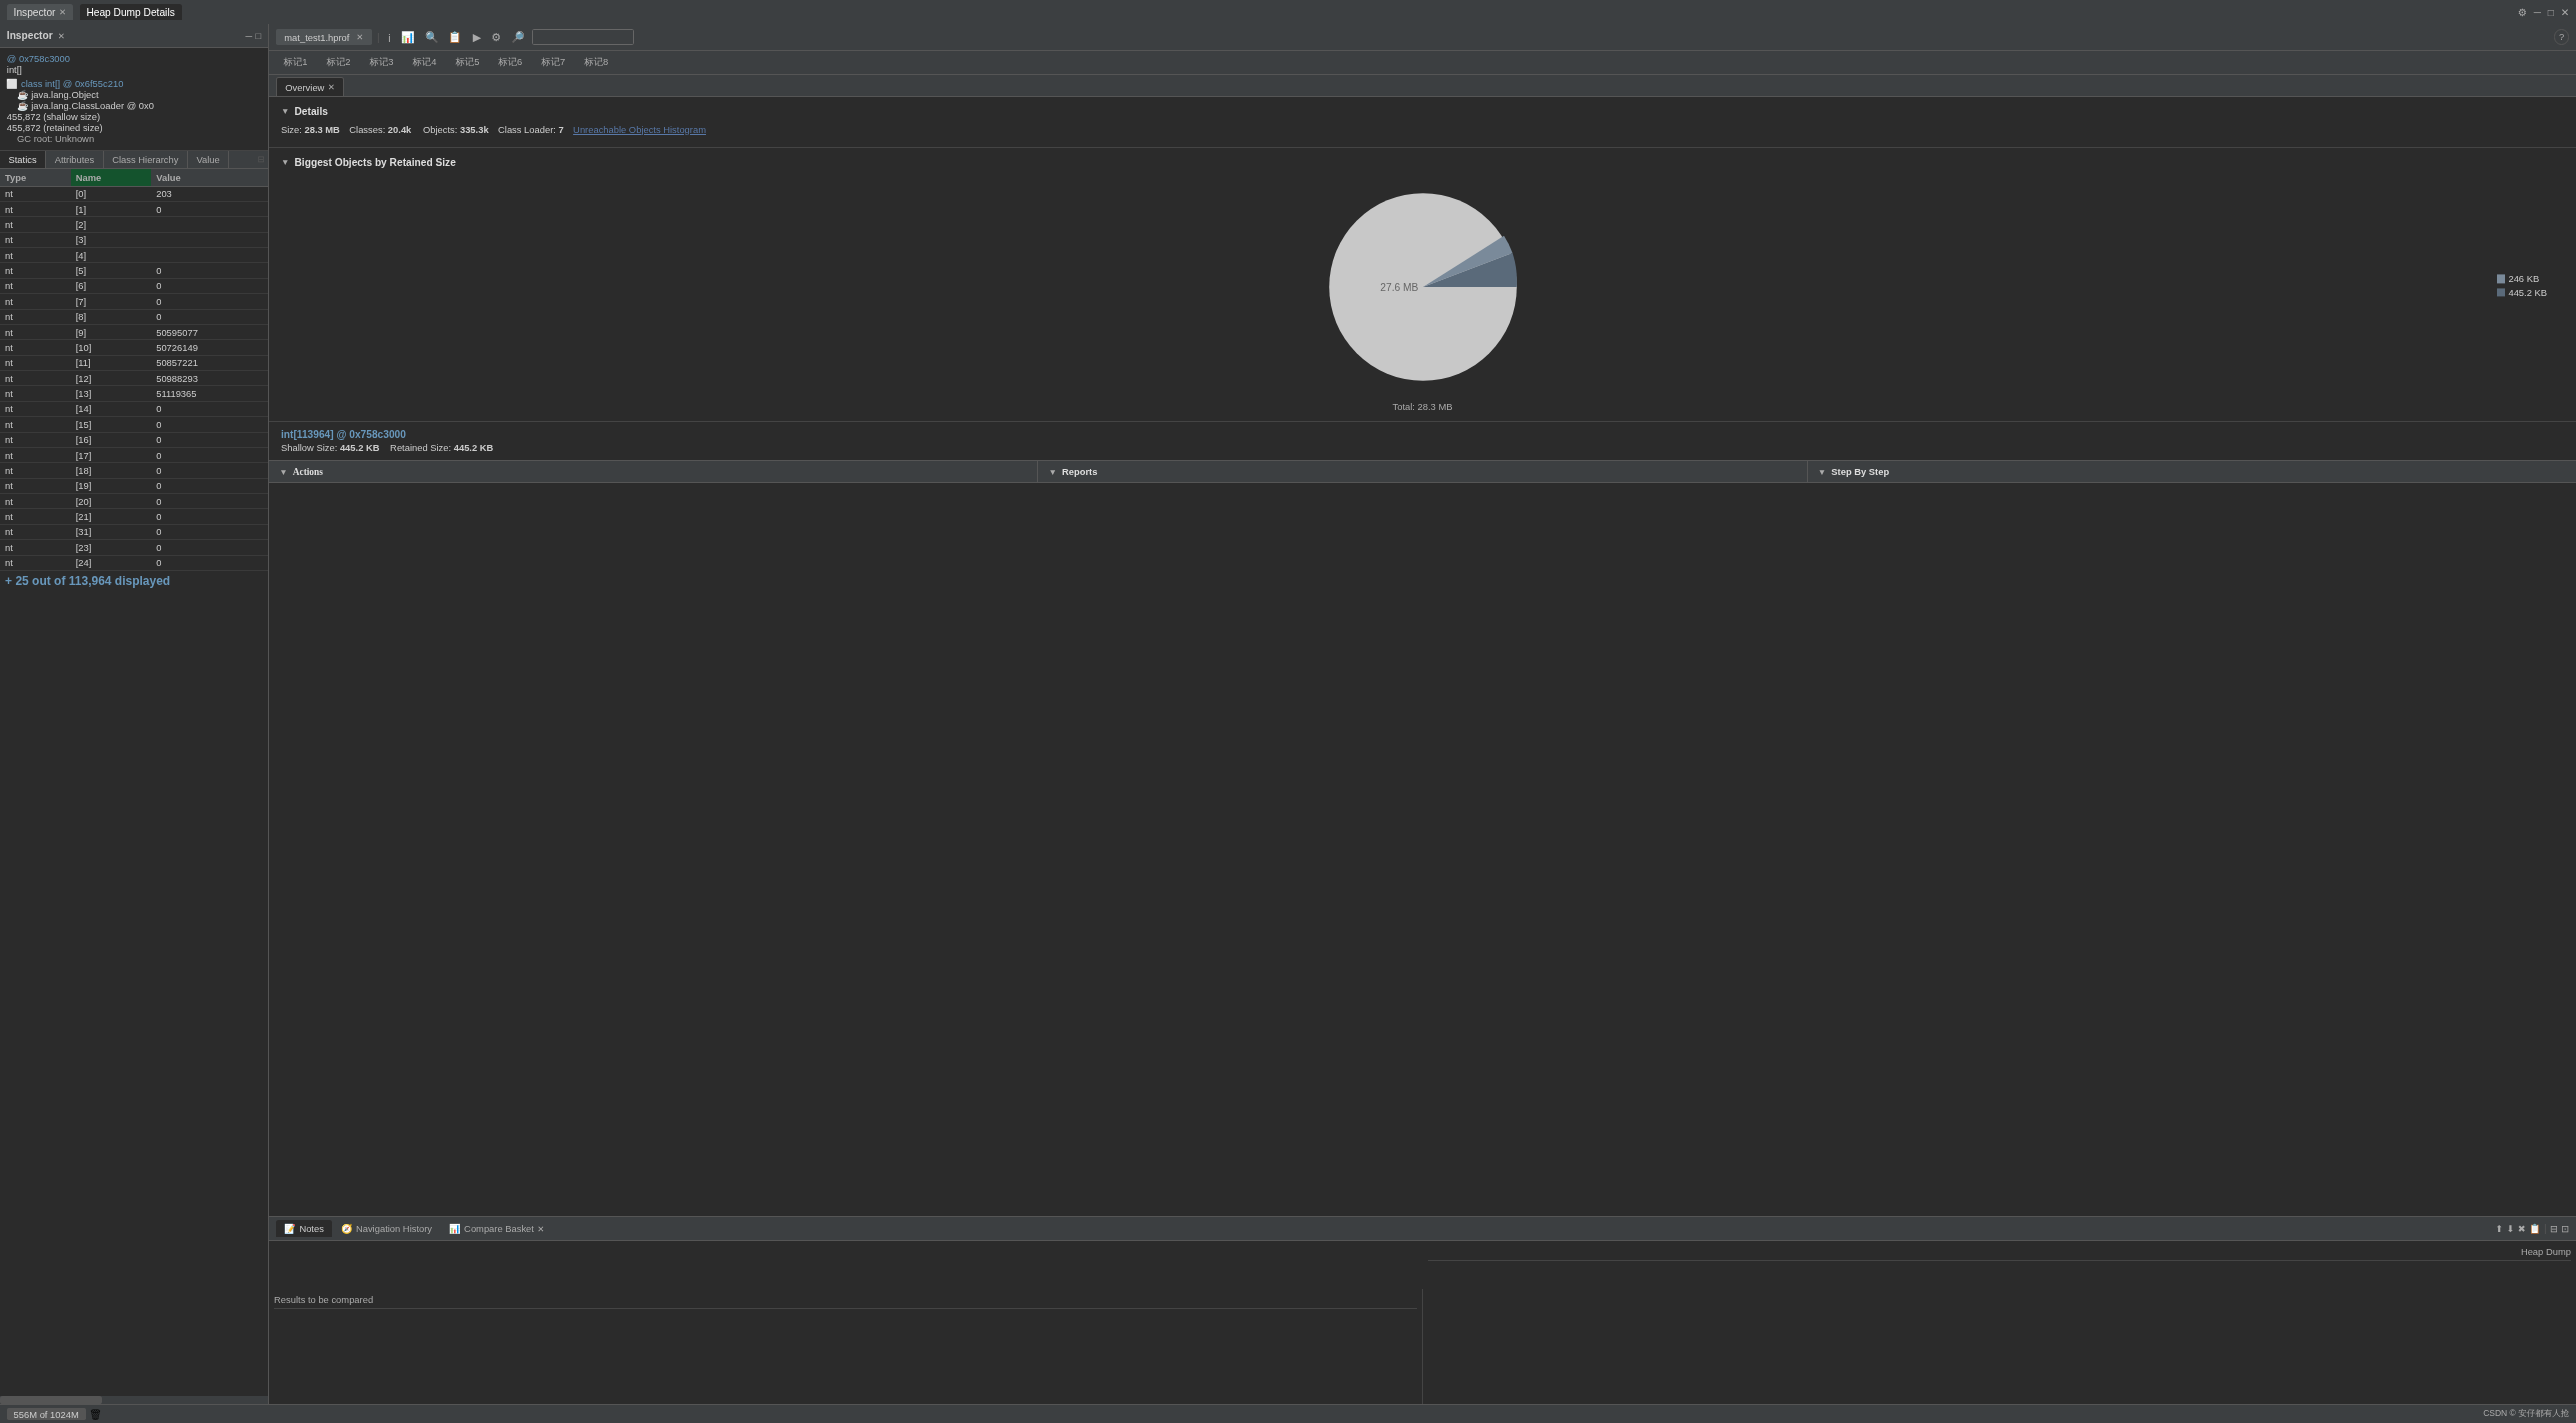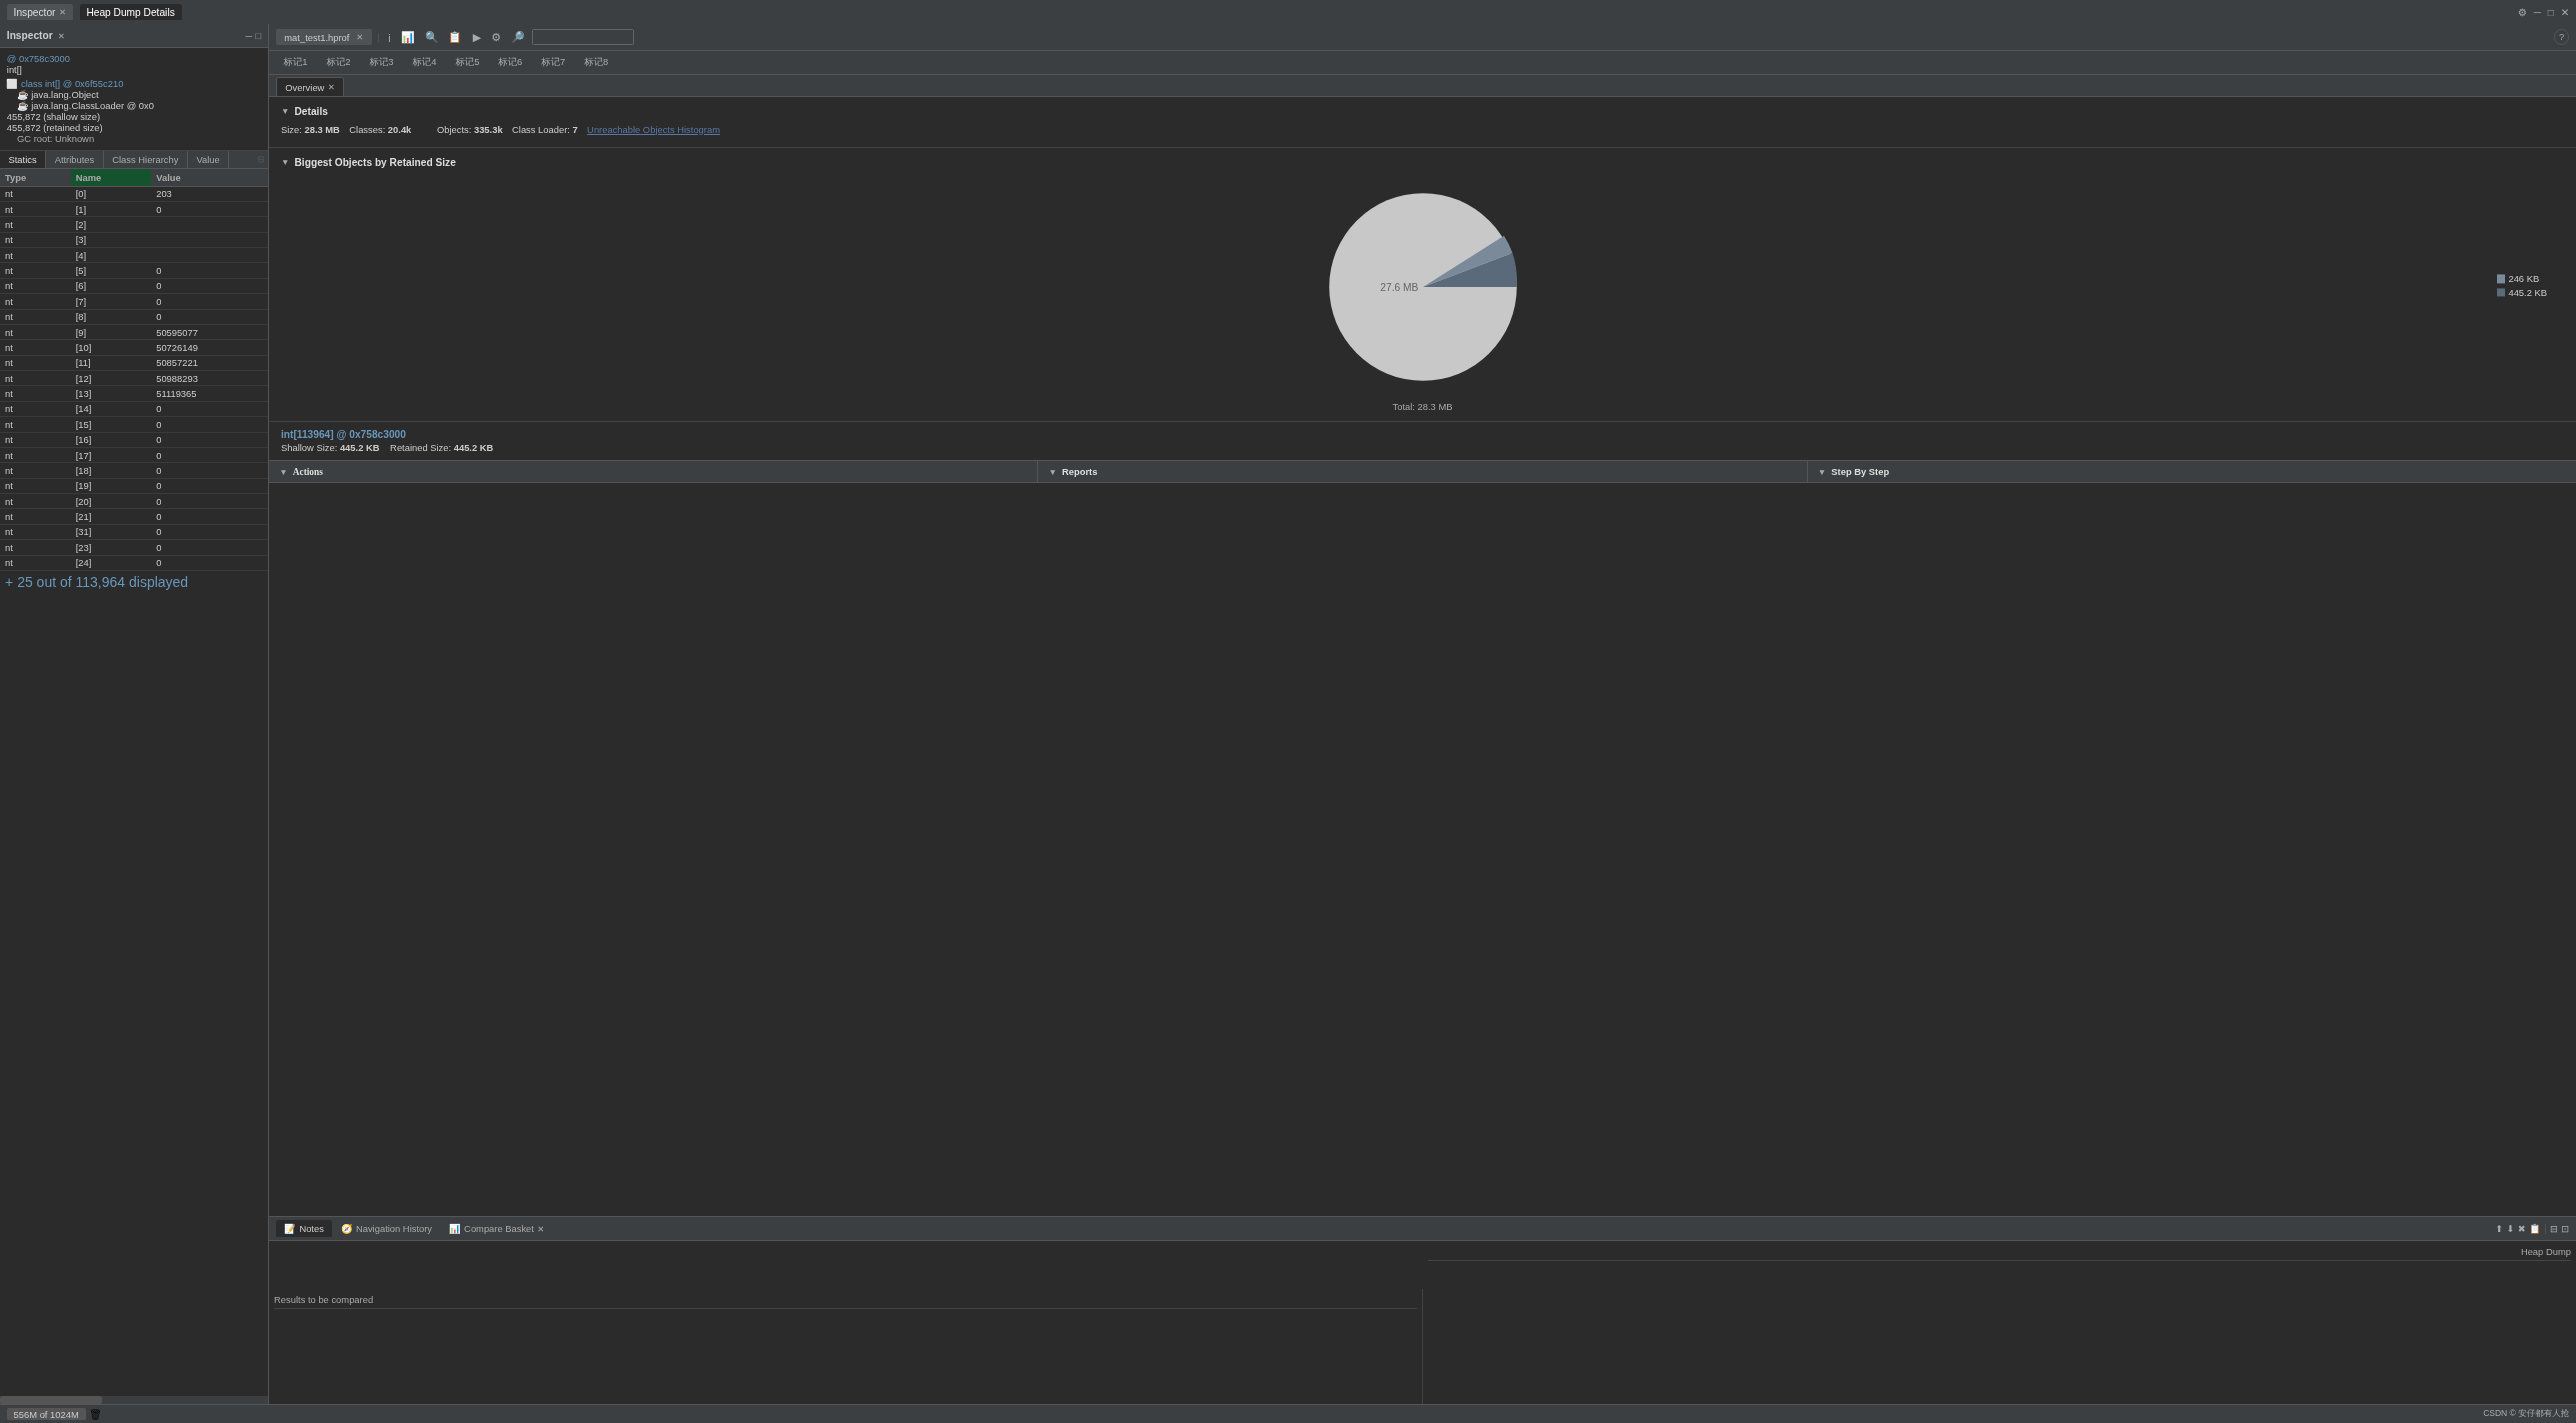--- a/index.html
+++ b/index.html
@@ -189,21 +189,21 @@
                 <td style="color: rgb(204, 204, 204); padding: 1.7px 5.1px; border-bottom: 0.9px solid rgb(58, 58, 58); white-space: nowrap; font-size: 9.4px;">[23]</td>
                 <td style="color: rgb(204, 204, 204); padding: 1.7px 5.1px; border-bottom: 0.9px solid rgb(58, 58, 58); white-space: nowrap; font-size: 9.4px;">0</td>
               </tr>
               <tr>
                 <td style="color: rgb(204, 204, 204); padding: 1.7px 5.1px; border-bottom: 0.9px solid rgb(58, 58, 58); white-space: nowrap; font-size: 9.4px;">nt</td>
                 <td style="color: rgb(204, 204, 204); padding: 1.7px 5.1px; border-bottom: 0.9px solid rgb(58, 58, 58); white-space: nowrap; font-size: 9.4px;">[24]</td>
                 <td style="color: rgb(204, 204, 204); padding: 1.7px 5.1px; border-bottom: 0.9px solid rgb(58, 58, 58); white-space: nowrap; font-size: 9.4px;">0</td>
               </tr>
             </tbody>
         </table>
-        <div style="color:#6897bb;font-size:14px;padding:3.4px 5.1px;cursor:pointer;">+ 25 out of 113,964 displayed</div>
+        <div style="color:#6897bb;font-size:12px;padding:3.4px 5.1px;cursor:pointer;font-weight:bold;">+ 25 out of 113,964 displayed</div>
       </div>
 
       <div style="height:8.5px;background:#3c3f41;flex-shrink:0;">
         <div style="height:100%;width:102px;background:#555;border-radius:2.6px;"></div>
       </div>
     </div>
 
     <div style="flex:1;display:flex;flex-direction:column;overflow:hidden;">
 
       <div style="display:flex;align-items:center;background:#3c3f41;padding:2.6px 6.8px;gap:3.4px;height:27px;flex-shrink:0;border-bottom:0.9px solid #555;">
@@ -249,21 +249,21 @@
 
           <div style="padding:8.5px 12px;border-bottom:0.9px solid #444;background:#2b2b2b;flex-shrink:0;">
             <div style="display:flex;align-items:center;gap:5.1px;color:#aaa;font-size:10.2px;margin-bottom:5.1px;cursor:pointer;">
               <span style="color:#aaa;font-size:8.5px;">▼</span>
               <span style="font-weight:bold;color:#ddd;">Details</span>
             </div>
             <div style="color:#ccc;font-size:9.4px;line-height:1.8;">
               <span>Size:</span>
               <strong style="margin-right:6.8px;">28.3 MB</strong>
               <span>Classes:</span>
-              <strong style="margin-right:23px;">20.4k</strong>
+              <strong style="margin-right:9px;">20.4k</strong>
               <span>Objects:</span>
               <strong style="margin-right:6.8px;">335.3k</strong>
               <span>Class Loader:</span>
               <strong style="margin-right:6.8px;">7</strong>
               <a style="color:#5878a8;text-decoration:underline;cursor:pointer;">Unreachable Objects Histogram</a>
             </div>
           </div>
 
           <div style="padding:8.5px 12px;background:#2b2b2b;flex-shrink:0;">
             <div style="display:flex;align-items:center;gap:5.1px;color:#aaa;font-size:10.2px;margin-bottom:8.5px;cursor:pointer;">

